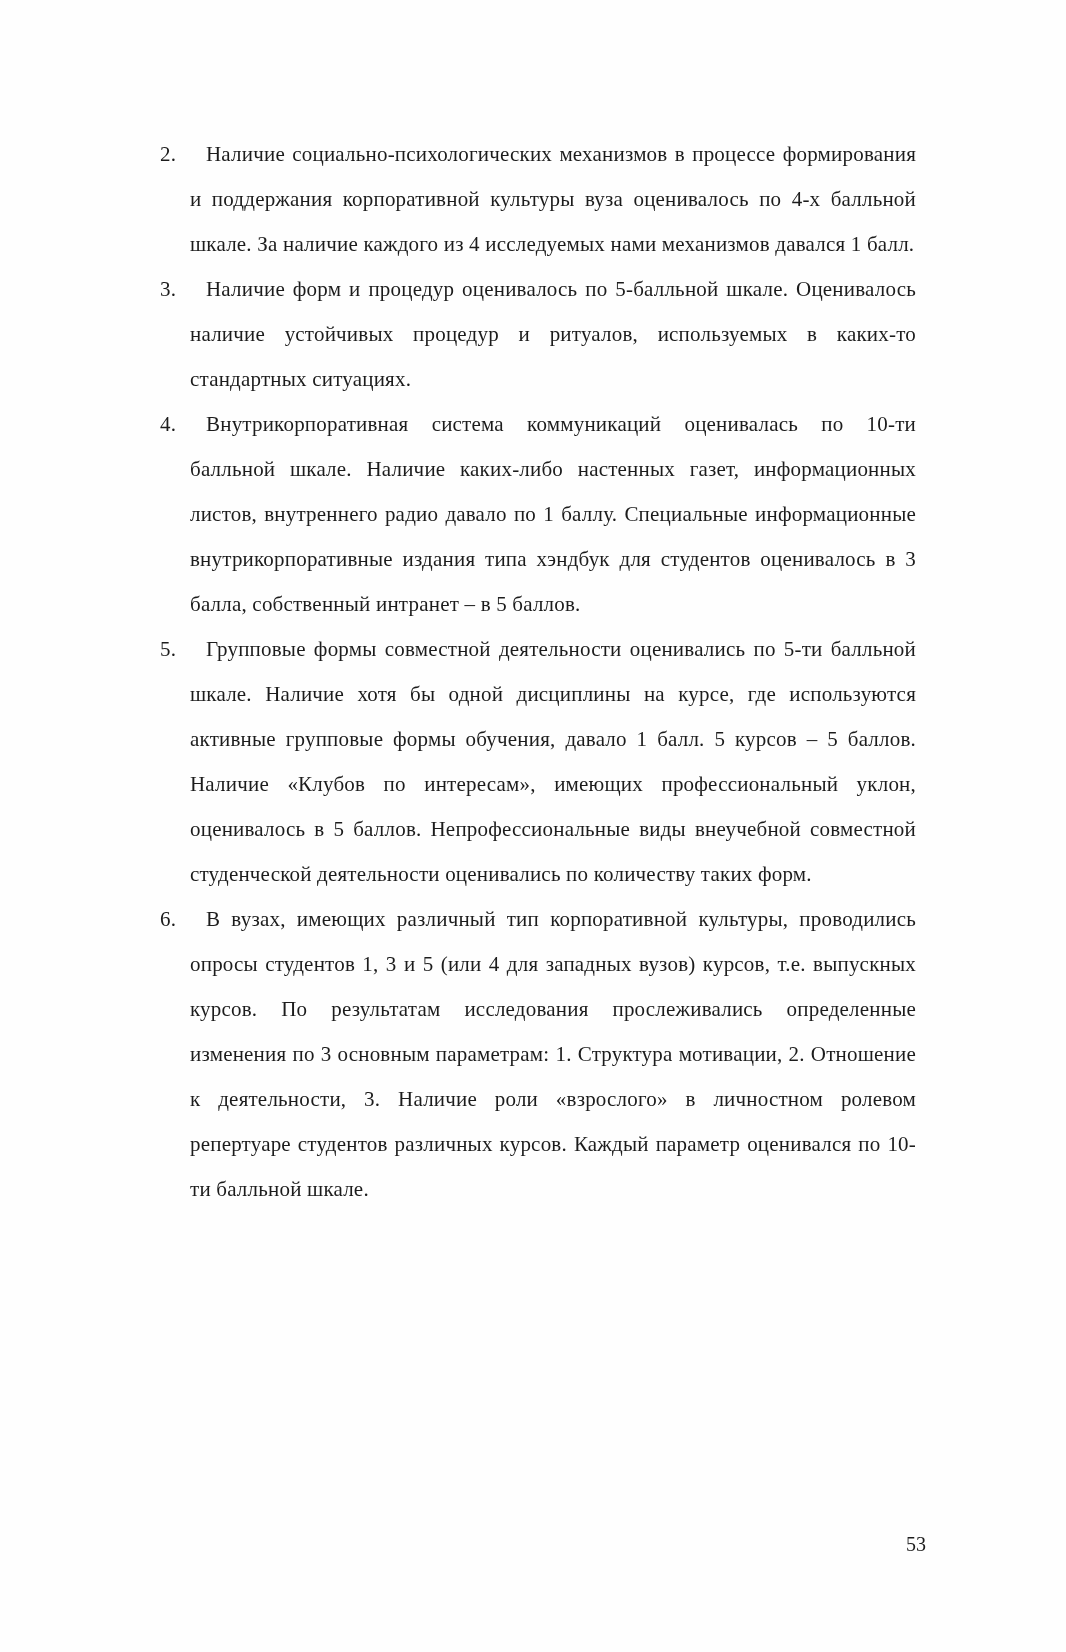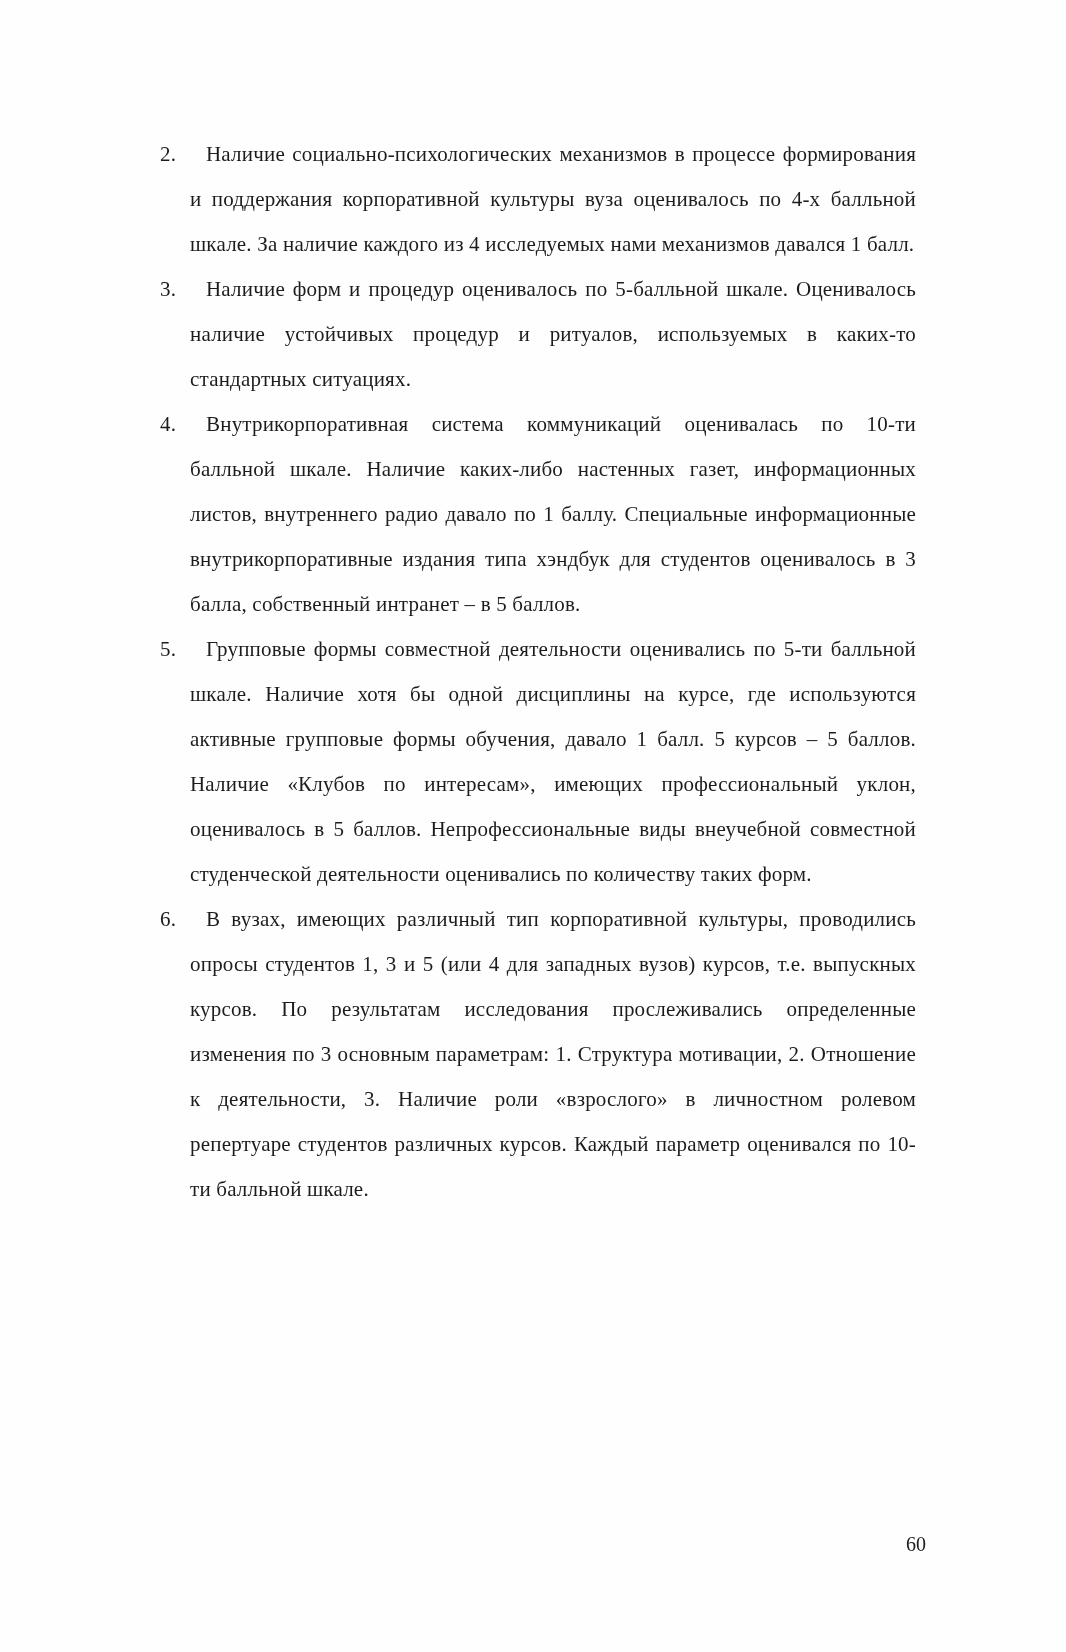--- a/index.html
+++ b/index.html
@@ -73,14 +73,14 @@
       <span>Групповые формы совместной деятельности оценивались по 5-ти балльной шкале. Наличие хотя бы одной дисциплины на курсе, где используются активные групповые формы обучения, давало 1 балл. 5 курсов – 5 баллов. Наличие «Клубов по интересам», имеющих профессиональный уклон, оценивалось в 5 баллов. Непрофессиональные виды внеучебной совместной студенческой деятельности оценивались по количеству таких форм.</span>
     </div>
 
     <div class="list-item">
       <span class="marker">6.</span>
       <span>В вузах, имеющих различный тип корпоративной культуры, проводились опросы студентов 1, 3 и 5 (или 4 для западных вузов) курсов, т.е. выпускных курсов. По результатам исследования прослеживались определенные изменения по 3 основным параметрам: 1. Структура мотивации, 2. Отношение к деятельности, 3. Наличие роли «взрослого» в личностном ролевом репертуаре студентов различных курсов. Каждый параметр оценивался по 10-ти балльной шкале.</span>
     </div>
 
   </div>
 
-  <div class="page-number">60</div>
+  <div class="page-number">53</div>
 </div>
 
 </body></html>

